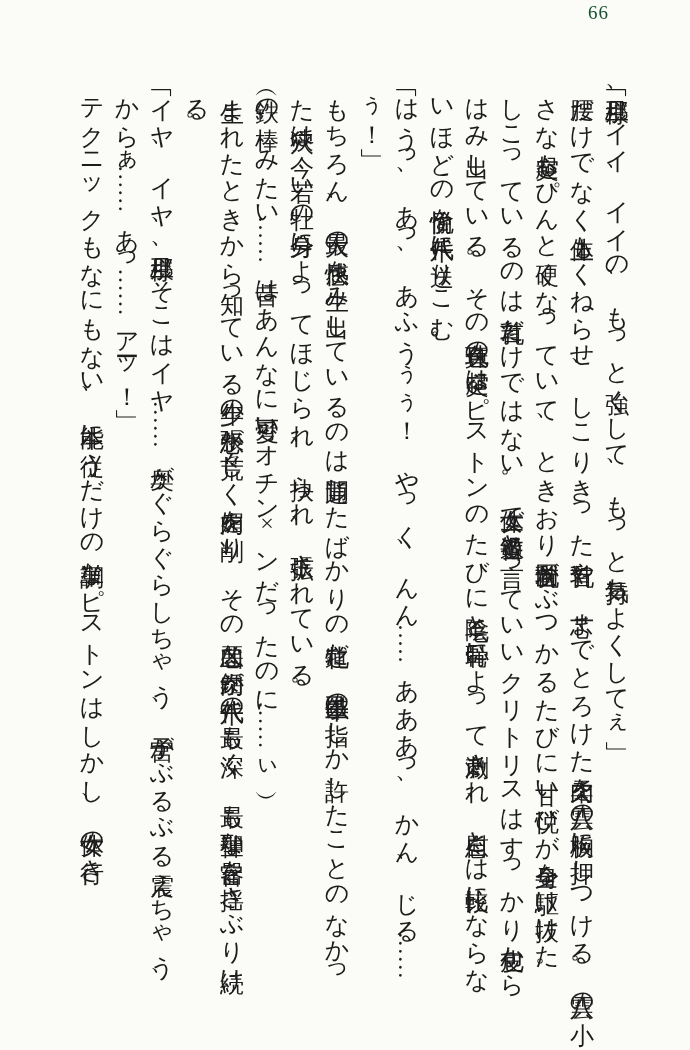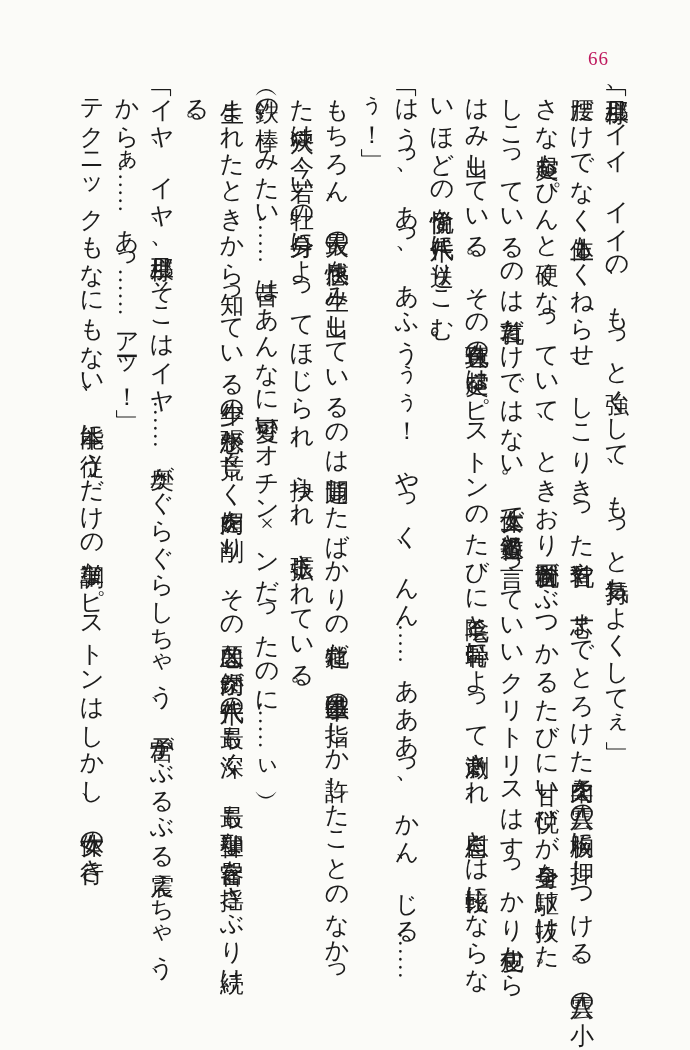--- a/index.html
+++ b/index.html
@@ -18,24 +18,23 @@
   .book-page {
     position: absolute;
     inset: 0;
     background: #fbfbf8;
   }
   .page-number {
     position: absolute;
     top: 0px;
     left: 588px;
     font-size: 19px;
-    color: #be185d;
+    color: #14532d;
     letter-spacing: 1px;
     line-height: 26px;
-    margin-top: 46px;
   }
   .text-block {
     position: absolute;
     top: 82px;
     right: 56px;
     height: 925px;
     writing-mode: vertical-rl;
     text-orientation: mixed;
     font-size: 24px;
     line-height: 35px;

